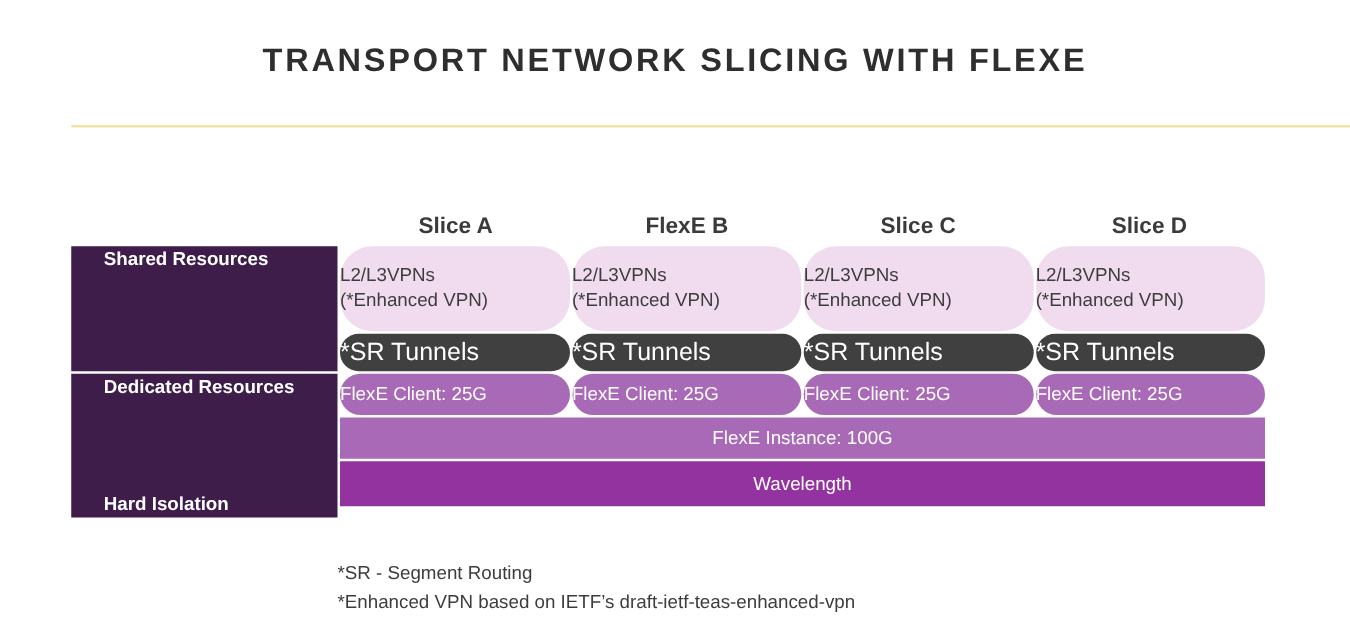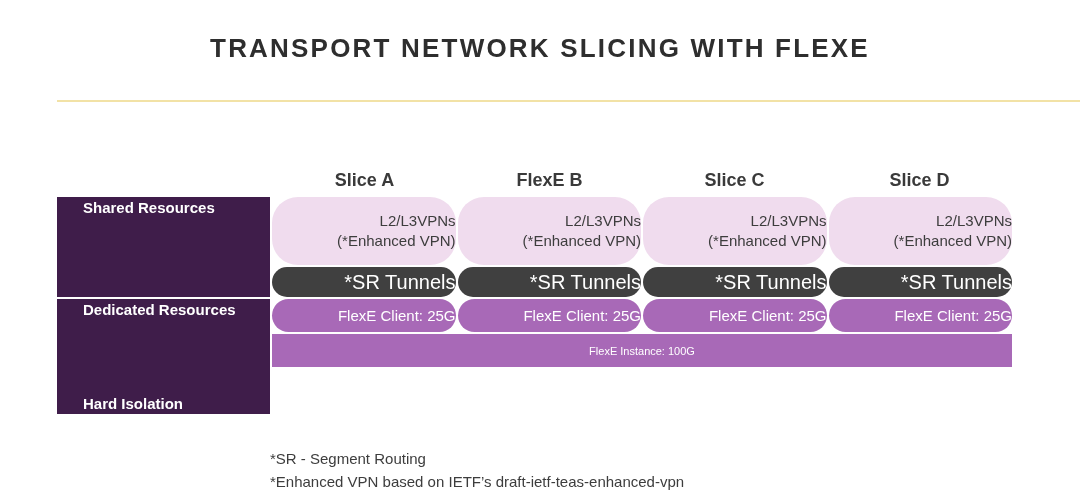--- a/index.html
+++ b/index.html
@@ -99,21 +99,21 @@
   .cells {
     display: flex;
     margin-bottom: 2px;
   }
   .cell {
     flex: 1 1 0;
     margin-right: 2px;
     text-align: center;
     display: flex;
     flex-direction: column;
-    align-items: flex-end;
+    align-items: flex-start;
     justify-content: center;
     box-sizing: border-box;
     line-height: 20px;
     border-radius: 26px;
   }
   .cell:last-child { margin-right: 0; }
 
   .cell-vpn {
     background: #f0dcee;
     color: #3d3d3d;
@@ -127,21 +127,21 @@
     height: 30px;
   }
   .cell-client {
     background: #a869b7;
     color: #ffffff;
     font-size: 15px;
     height: 33px;
   }
   .fullrow {
     color: #ffffff;
-    font-size: 11px;
+    font-size: 15px;
     text-align: center;
     display: flex;
     align-items: center;
     justify-content: center;
     margin-bottom: 2px;
   }
   .row-instance {
     background: #a869b7;
     height: 33px;
   }
@@ -229,20 +229,21 @@
     <div class="slices">
 
       <div class="cells">
         <div class="cell cell-client">FlexE Client: 25G</div>
         <div class="cell cell-client">FlexE Client: 25G</div>
         <div class="cell cell-client">FlexE Client: 25G</div>
         <div class="cell cell-client">FlexE Client: 25G</div>
       </div>
 
       <div class="fullrow row-instance">FlexE Instance: 100G</div>
+      <div class="fullrow row-wavelength">Wavelength</div>
 
     </div>
   </div>
 
 </div>
 
 <div class="footnotes">
   <div class="footnote">*SR - Segment Routing</div>
   <div class="footnote">*Enhanced VPN based on IETF’s draft-ietf-teas-enhanced-vpn</div>
 </div>

